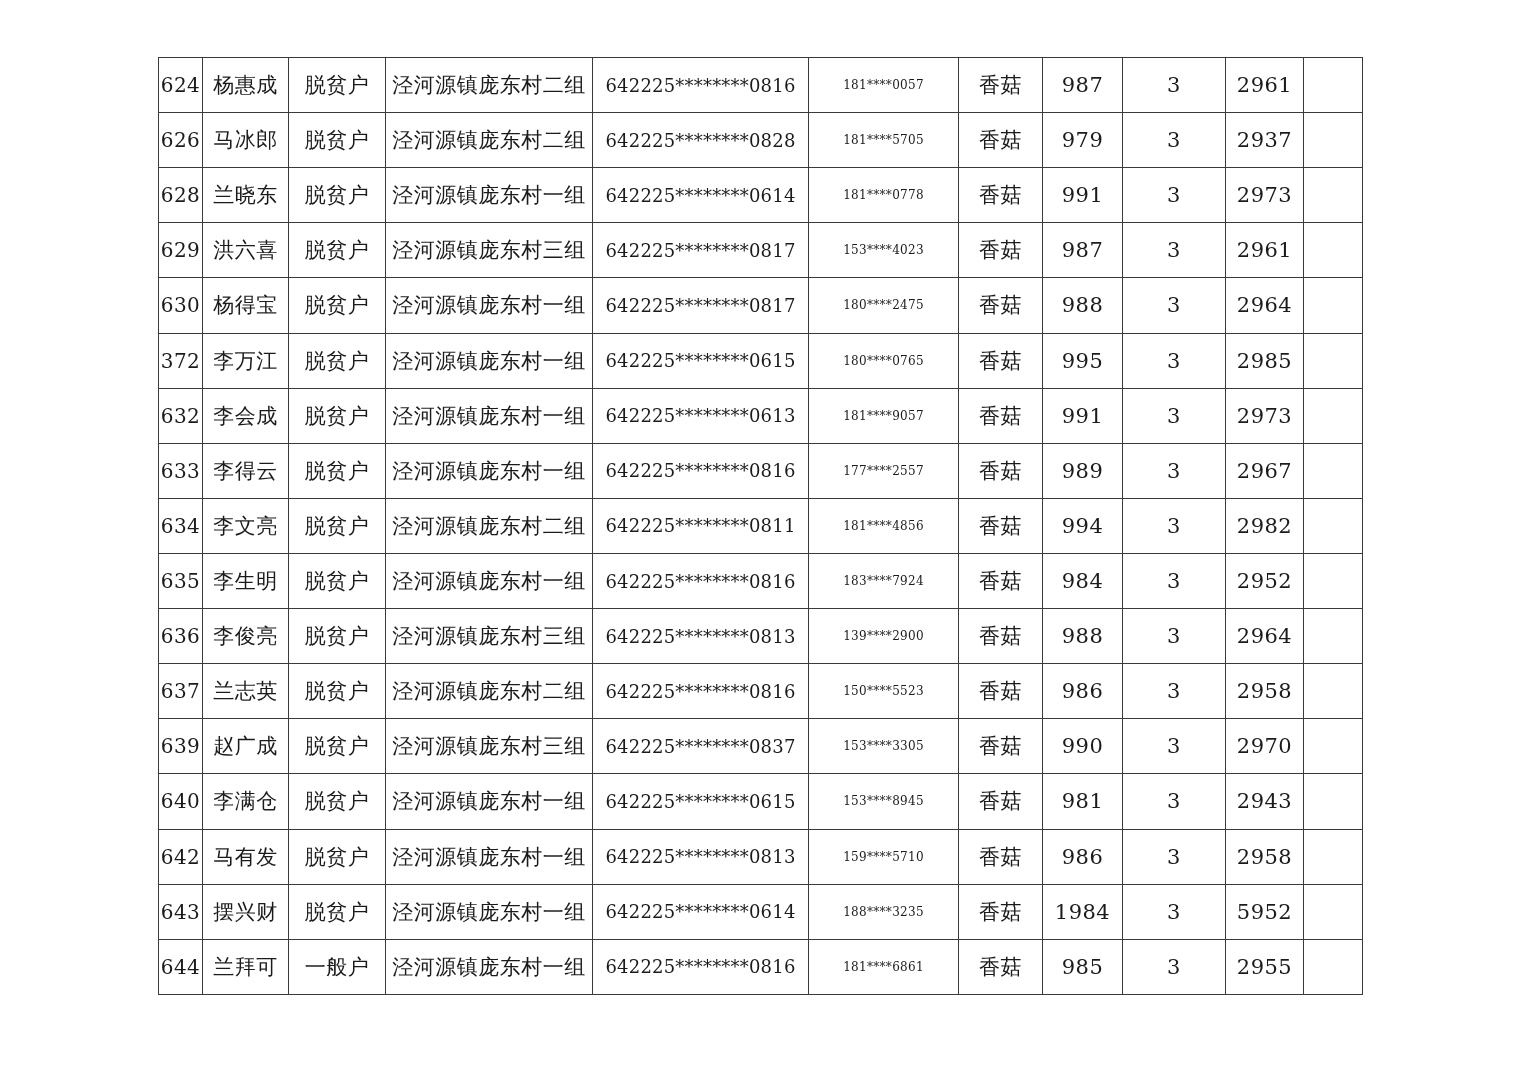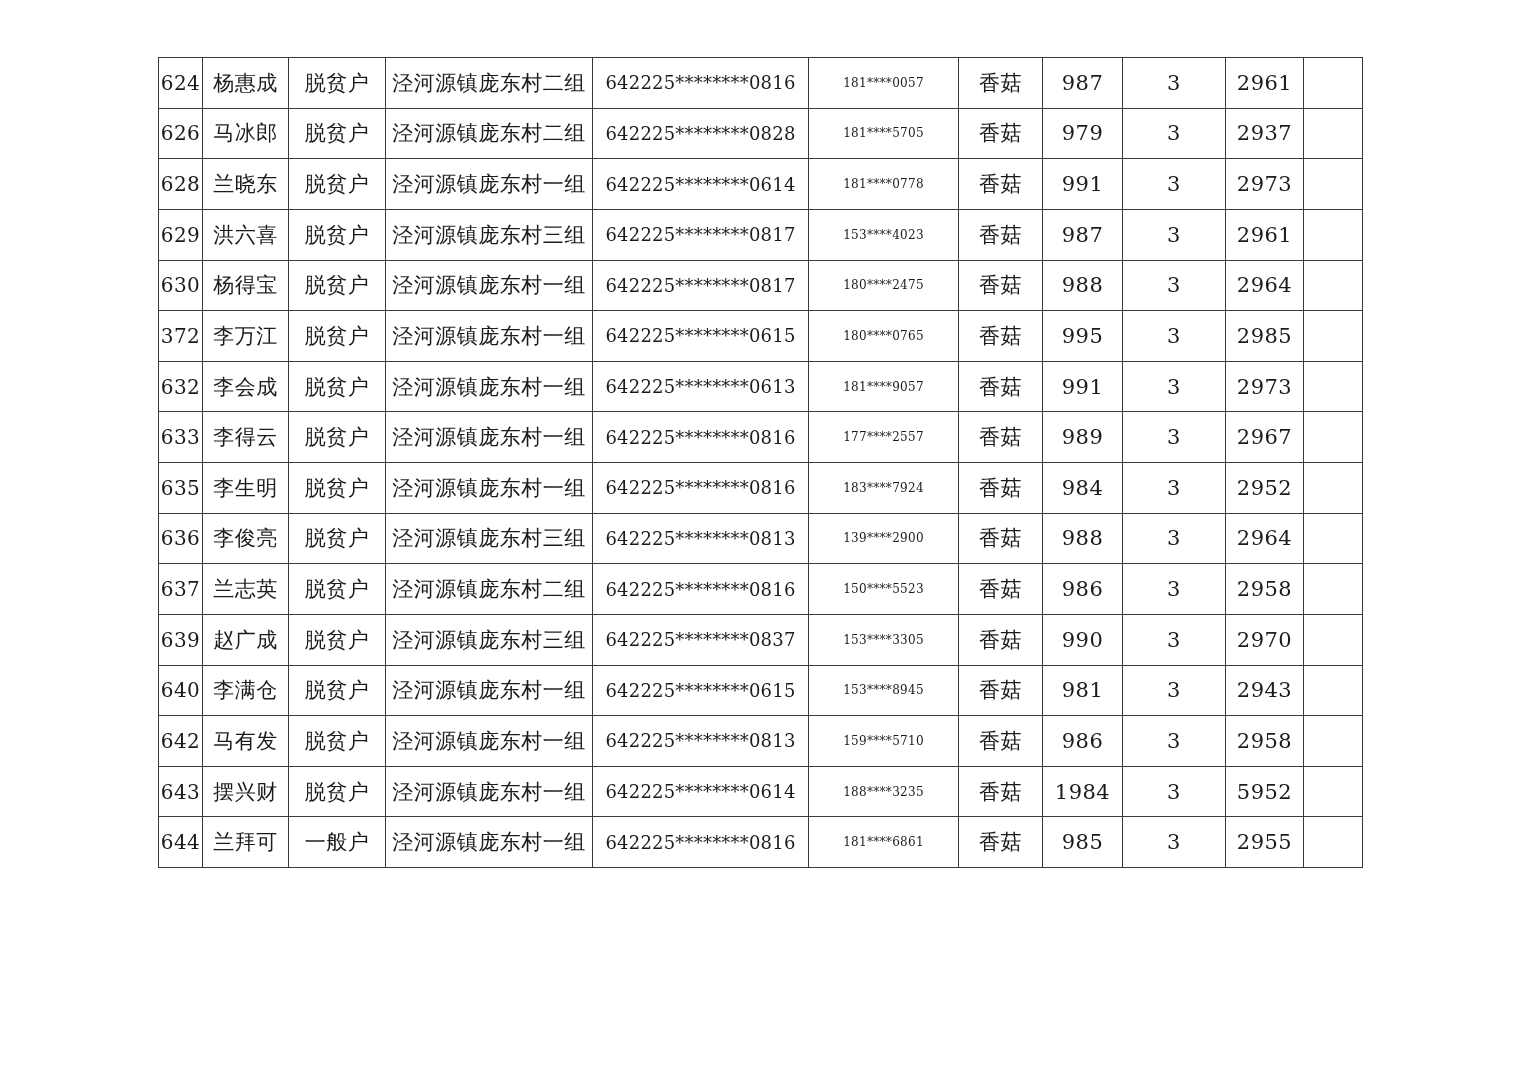--- a/index.html
+++ b/index.html
@@ -18,21 +18,21 @@
     height: 1075px;
     background: var(--page-bg);
     overflow: hidden;
     font-family: "DejaVu Serif", "Liberation Serif", serif;
   }
   table.roster {
     position: absolute;
     left: 158px;
     top: 57px;
     width: 1204px;
-    height: 811px;
+    height: 938px;
     border-collapse: collapse;
     table-layout: fixed;
   }
   table.roster td {
     border: 1.8px solid var(--grid-color);
     text-align: center;
     vertical-align: middle;
     font-size: 21px;
     color: var(--text-color);
     padding: 0;
@@ -161,20 +161,33 @@
           <td class="col-address">泾河源镇庞东村一组</td>
           <td class="col-id_number">642225********0816</td>
           <td class="col-phone">177****2557</td>
           <td class="col-product">香菇</td>
           <td class="col-quantity">989</td>
           <td class="col-unit_price">3</td>
           <td class="col-amount">2967</td>
           <td class="col-remark"></td>
         </tr>
         <tr>
+          <td class="col-serial">634</td>
+          <td class="col-name">李文亮</td>
+          <td class="col-household_type">脱贫户</td>
+          <td class="col-address">泾河源镇庞东村二组</td>
+          <td class="col-id_number">642225********0811</td>
+          <td class="col-phone">181****4856</td>
+          <td class="col-product">香菇</td>
+          <td class="col-quantity">994</td>
+          <td class="col-unit_price">3</td>
+          <td class="col-amount">2982</td>
+          <td class="col-remark"></td>
+        </tr>
+        <tr>
           <td class="col-serial">635</td>
           <td class="col-name">李生明</td>
           <td class="col-household_type">脱贫户</td>
           <td class="col-address">泾河源镇庞东村一组</td>
           <td class="col-id_number">642225********0816</td>
           <td class="col-phone">183****7924</td>
           <td class="col-product">香菇</td>
           <td class="col-quantity">984</td>
           <td class="col-unit_price">3</td>
           <td class="col-amount">2952</td>

